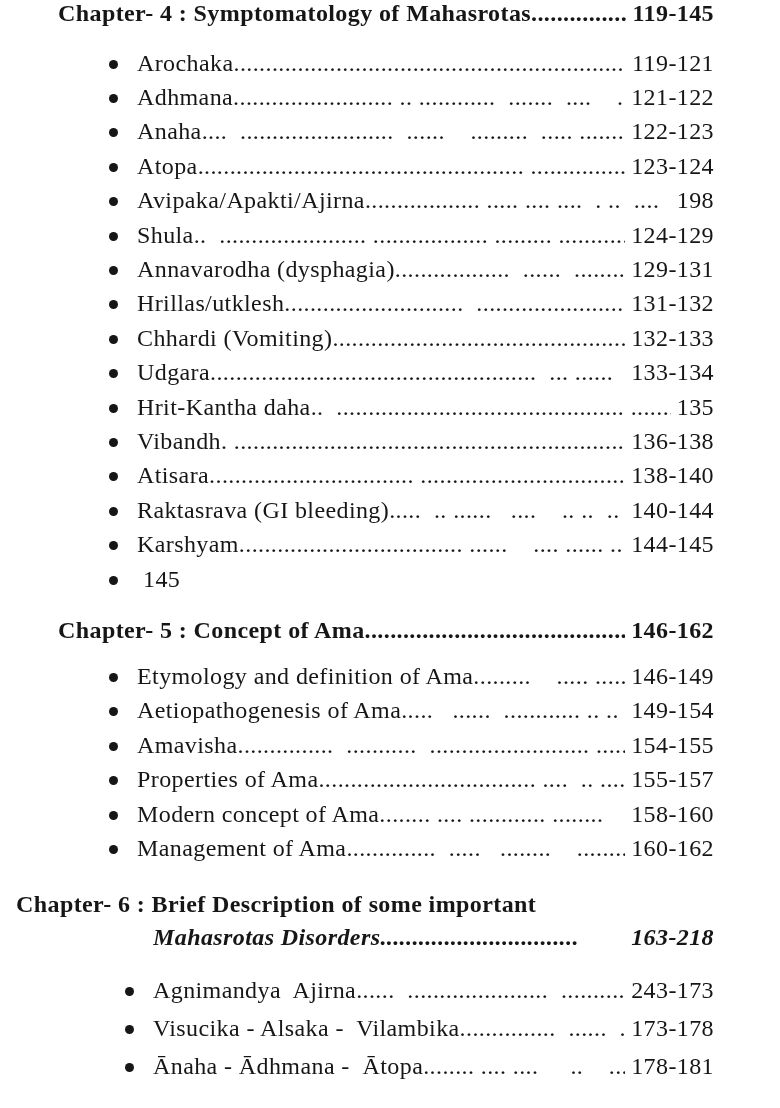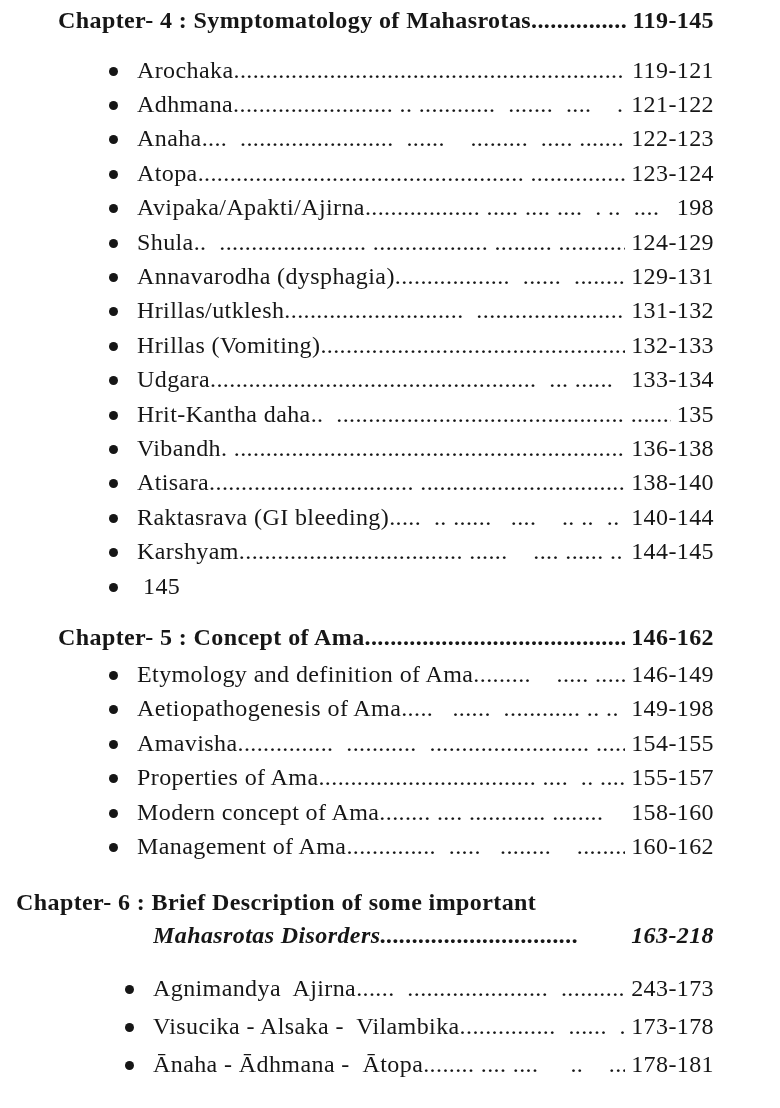--- a/index.html
+++ b/index.html
@@ -54,24 +54,24 @@
     margin-right: 19px;
     margin-top: 2px;
   }
   .item-left {
     flex: 1 1 auto;
     overflow: hidden;
     white-space: pre;
   }
   .item-pages { flex: 0 0 auto; white-space: pre; padding-left: 6px; }
   
-  .sec-0 .chapter-heading { padding-top: 7px; }
+  .sec-0 .chapter-heading { }
   .sec-0 .items { margin-top: 13px; }
   .sec-1 .chapter-heading { padding-top: 21px; }
-  .sec-1 .items { margin-top: 0; }
+  .sec-1 .items { margin-top: 9px; }
   .sec-2 .chapter-heading { padding-top: 25px; margin-left: 16px; }
   .sec-2 .items { margin-top: 15px; padding-left: 16px; }
 </style>
 </head>
 <body>
 
 <div class="page">
   <div id="toc-root">
       <div class="toc-section sec-0">
         <div class="chapter-heading">
@@ -116,21 +116,21 @@
             <span class="item-left"><span>Annavarodha (dysphagia)</span><span>..................  ......  .........</span></span>
             <span class="item-pages">129-131</span>
           </div>
           <div class="item-row">
             <span class="bullet"></span>
             <span class="item-left"><span>Hrillas/utklesh</span><span>............................  .........................</span></span>
             <span class="item-pages">131-132</span>
           </div>
           <div class="item-row">
             <span class="bullet"></span>
-            <span class="item-left"><span>Hrillas (Vomiting)</span><span>....................................................</span></span>
+            <span class="item-left"><span>Chhardi (Vomiting)</span><span>....................................................</span></span>
             <span class="item-pages">132-133</span>
           </div>
           <div class="item-row">
             <span class="bullet"></span>
             <span class="item-left"><span>Udgara</span><span>...................................................  ... ......</span></span>
             <span class="item-pages">133-134</span>
           </div>
           <div class="item-row">
             <span class="bullet"></span>
             <span class="item-left"><span>Hrit-Kantha daha</span><span>..  ............................................. .......</span></span>
@@ -171,21 +171,21 @@
         </div>
         <div class="items">
           <div class="item-row">
             <span class="bullet"></span>
             <span class="item-left"><span>Etymology and definition of Ama</span><span>.........    ..... .....</span></span>
             <span class="item-pages">146-149</span>
           </div>
           <div class="item-row">
             <span class="bullet"></span>
             <span class="item-left"><span>Aetiopathogenesis of Ama</span><span>.....   ......  ............ .. ..</span></span>
-            <span class="item-pages">149-198</span>
+            <span class="item-pages">149-154</span>
           </div>
           <div class="item-row">
             <span class="bullet"></span>
             <span class="item-left"><span>Amavisha</span><span>...............  ...........  ......................... .....  ..</span></span>
             <span class="item-pages">154-155</span>
           </div>
           <div class="item-row">
             <span class="bullet"></span>
             <span class="item-left"><span>Properties of Ama</span><span>.................................. ....  .. ....</span></span>
             <span class="item-pages">155-157</span>

